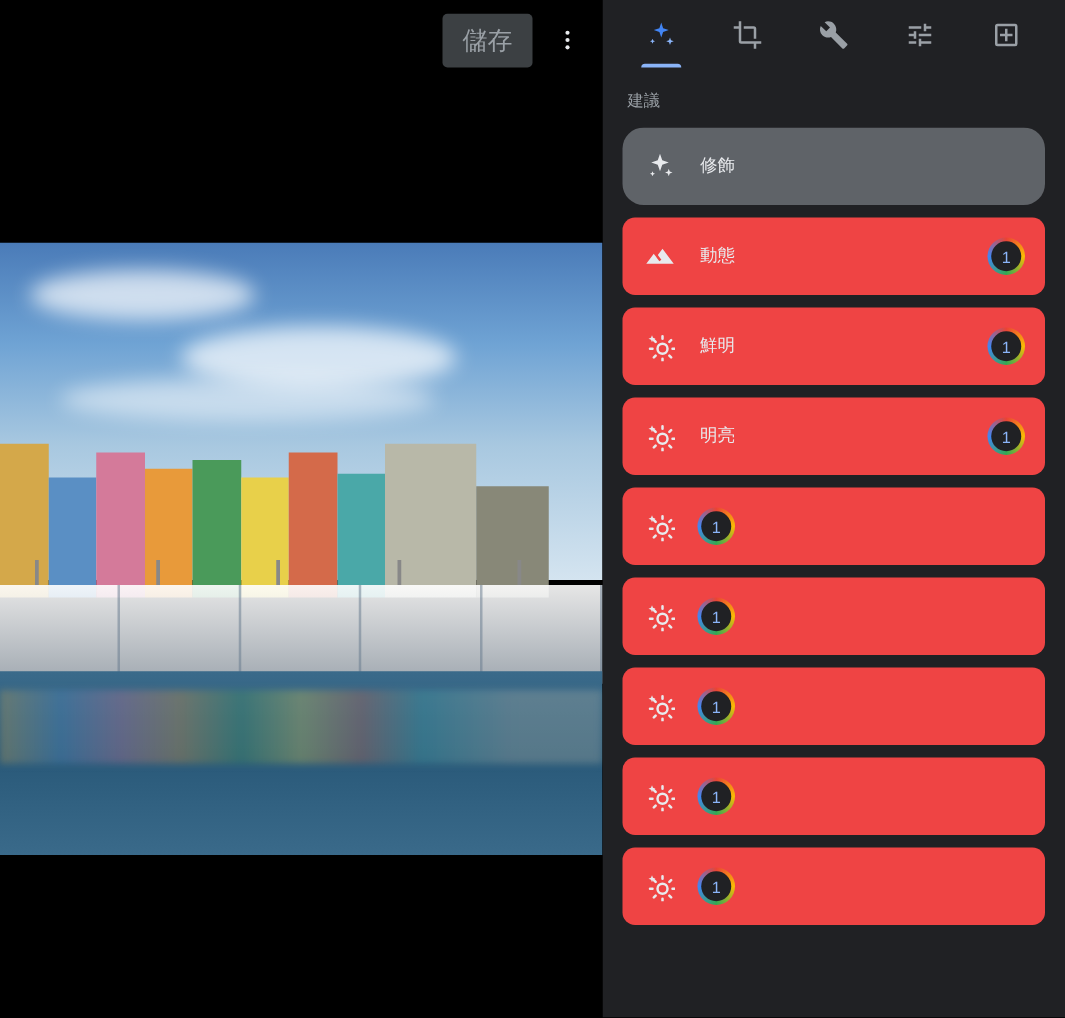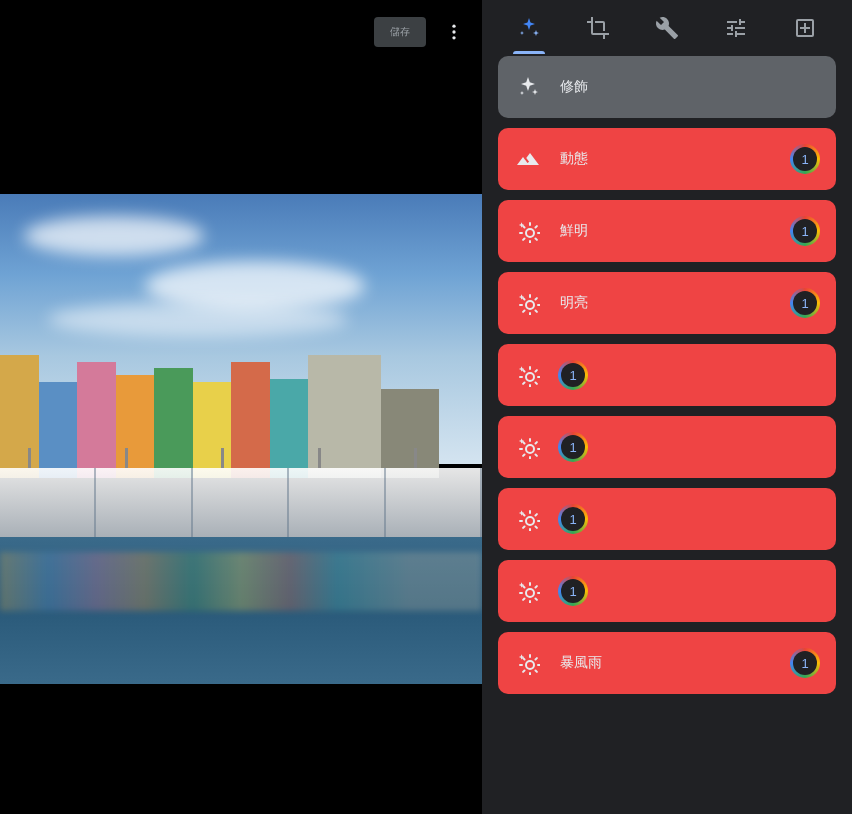--- a/index.html
+++ b/index.html
@@ -27,21 +27,21 @@
     align-items: center;
     gap: 8px;
     padding-right: 8px;
   }
   .save-btn {
     background: #3c4043;
     color: #9aa0a6;
     border: none;
     border-radius: 4px;
     padding: 8px 16px;
-    font-size: 10px;
+    font-size: 20px;
     cursor: pointer;
   }
   .more-btn {
     width: 40px;
     height: 40px;
     border: none;
     background: transparent;
     color: #e8eaed;
     cursor: pointer;
     display: flex;
@@ -179,20 +179,21 @@
     align-items: center;
     padding: 0 18px;
     cursor: pointer;
     border: none;
     color: #e8eaed;
     font-size: 14px;
     gap: 20px;
   }
   .suggestion.selected {
     background: #5f6368;
+    border-radius: 17px;
   }
   .sug-icon {
     width: 24px;
     height: 24px;
     display: flex;
     align-items: center;
     justify-content: center;
   }
   .sug-icon svg { width: 24px; height: 24px; fill: #e8eaed; }
   .sug-label { flex: 1; text-align: left; }
@@ -299,20 +300,21 @@
           <path d="M3 17v2h6v-2H3zM3 5v2h10V5H3zm10 16v-2h8v-2h-8v-2h-2v6h2zM7 9v2H3v2h4v2h2V9H7zm14 4v-2H11v2h10zm-6-4h2V7h4V5h-4V3h-2v6z"></path>
         </svg>
     </button>
     <button class="tool-tab">
       <svg viewBox="0 0 24 24">
           <path d="M19 3H5a2 2 0 00-2 2v14a2 2 0 002 2h14a2 2 0 002-2V5a2 2 0 00-2-2zm0 16H5V5h14v14zm-8-2h2v-4h4v-2h-4V7h-2v4H7v2h4v4z"></path>
         </svg>
     </button>
   </div>
 
+  <div class="section-label">建議</div>
 
   <div class="suggestions" id="suggestions">
       <button class="suggestion selected">
         <span class="sug-icon">
           <svg viewBox="0 0 24 24">
             <path d="M12 2l1.8 5.2L19 9l-5.2 1.8L12 16l-1.8-5.2L5 9l5.2-1.8z"></path>
             <path d="M19 14l.8 2.2L22 17l-2.2.8L19 20l-.8-2.2L16 17l2.2-.8zM6 16l.6 1.4L8 18l-1.4.6L6 20l-.6-1.4L4 18l1.4-.6z"></path>
           </svg>
         </span>
         <span class="sug-label">修飾</span>
@@ -403,19 +405,18 @@
         </span>
       </button>
       <button class="suggestion">
         <span class="sug-icon">
           <svg viewBox="0 0 24 24">
             <circle cx="14" cy="14" r="4" fill="none" stroke="#e8eaed" stroke-width="2"></circle>
             <path d="M14 6V4M14 24v-2M22 14h2M4 14h2M19.5 8.5l1.4-1.4M7.1 20.9l1.4-1.4M19.5 19.5l1.4 1.4M7.1 7.1l1.4 1.4" stroke="#e8eaed" stroke-width="2" stroke-linecap="round"></path>
             <path d="M2 4l1 2.5L5.5 7.5 3 8.5 2 11 1 8.5-1.5 7.5 1 6.5z" transform="translate(4,0) scale(0.8)"></path>
           </svg>
         </span>
-        <span class="sug-label">暴風雨</span>
         <span class="one-badge">
           <span>1</span>
         </span>
       </button>
     </div>
 </div>
 
 </body></html>

